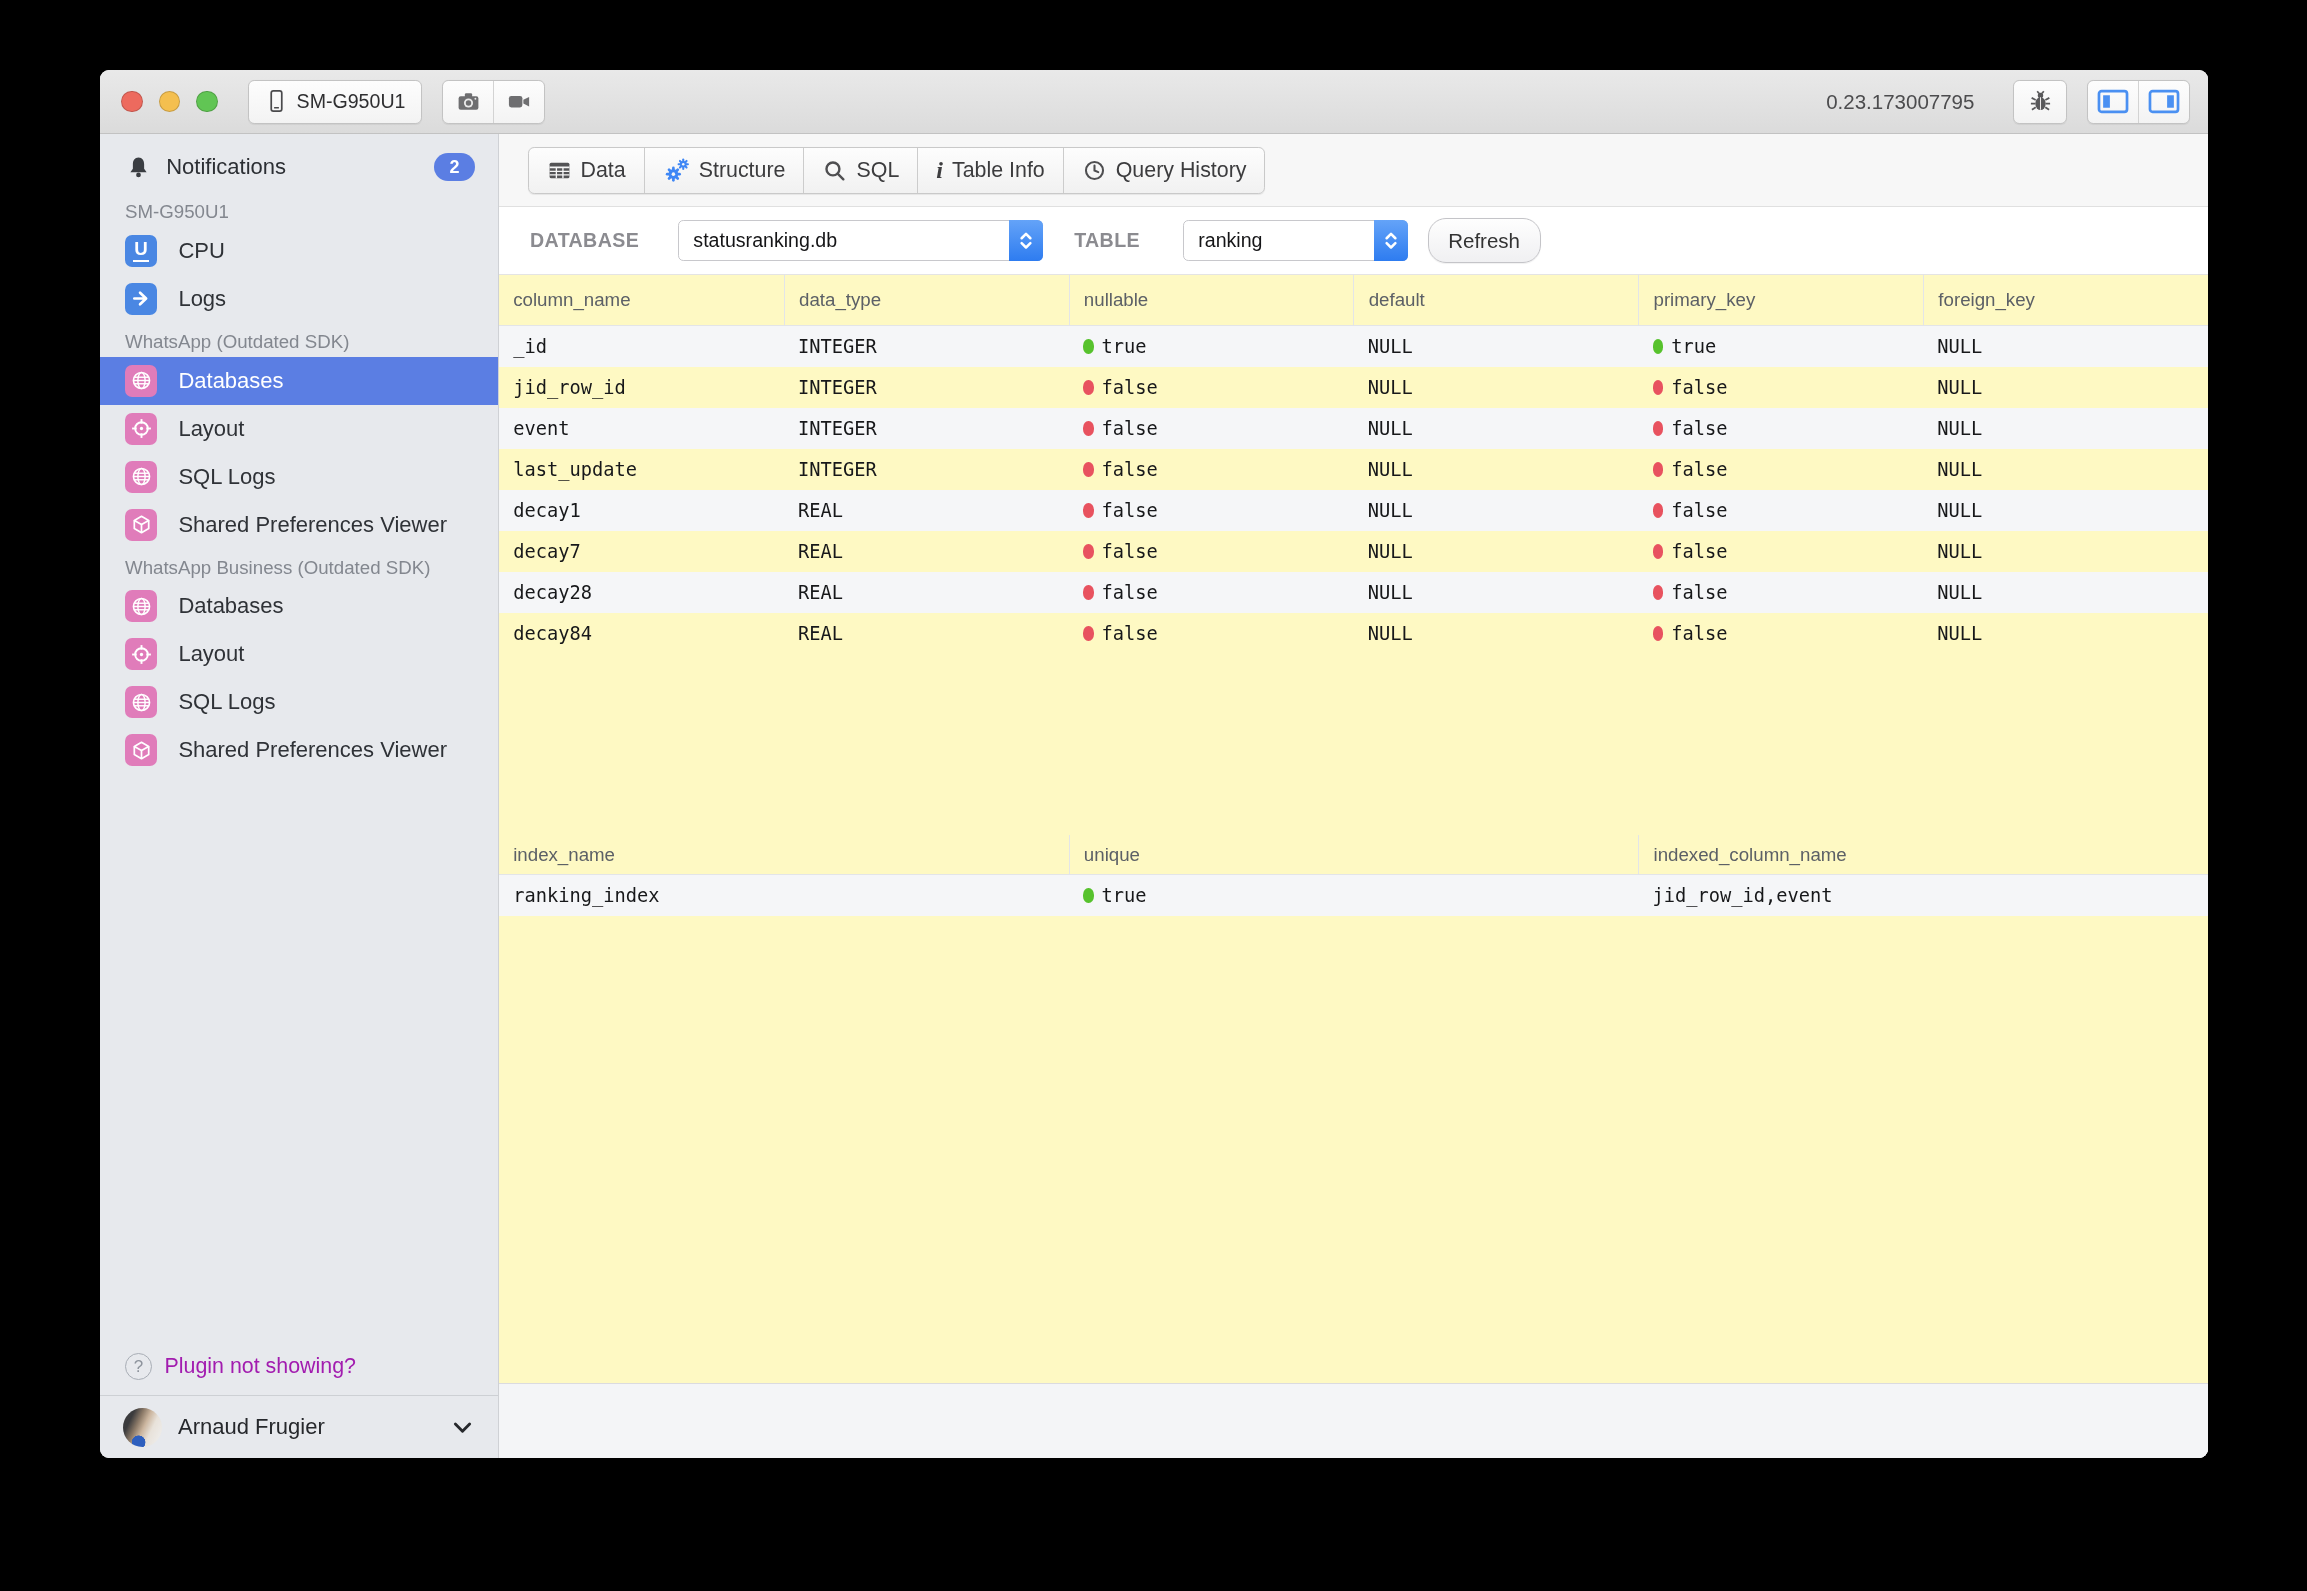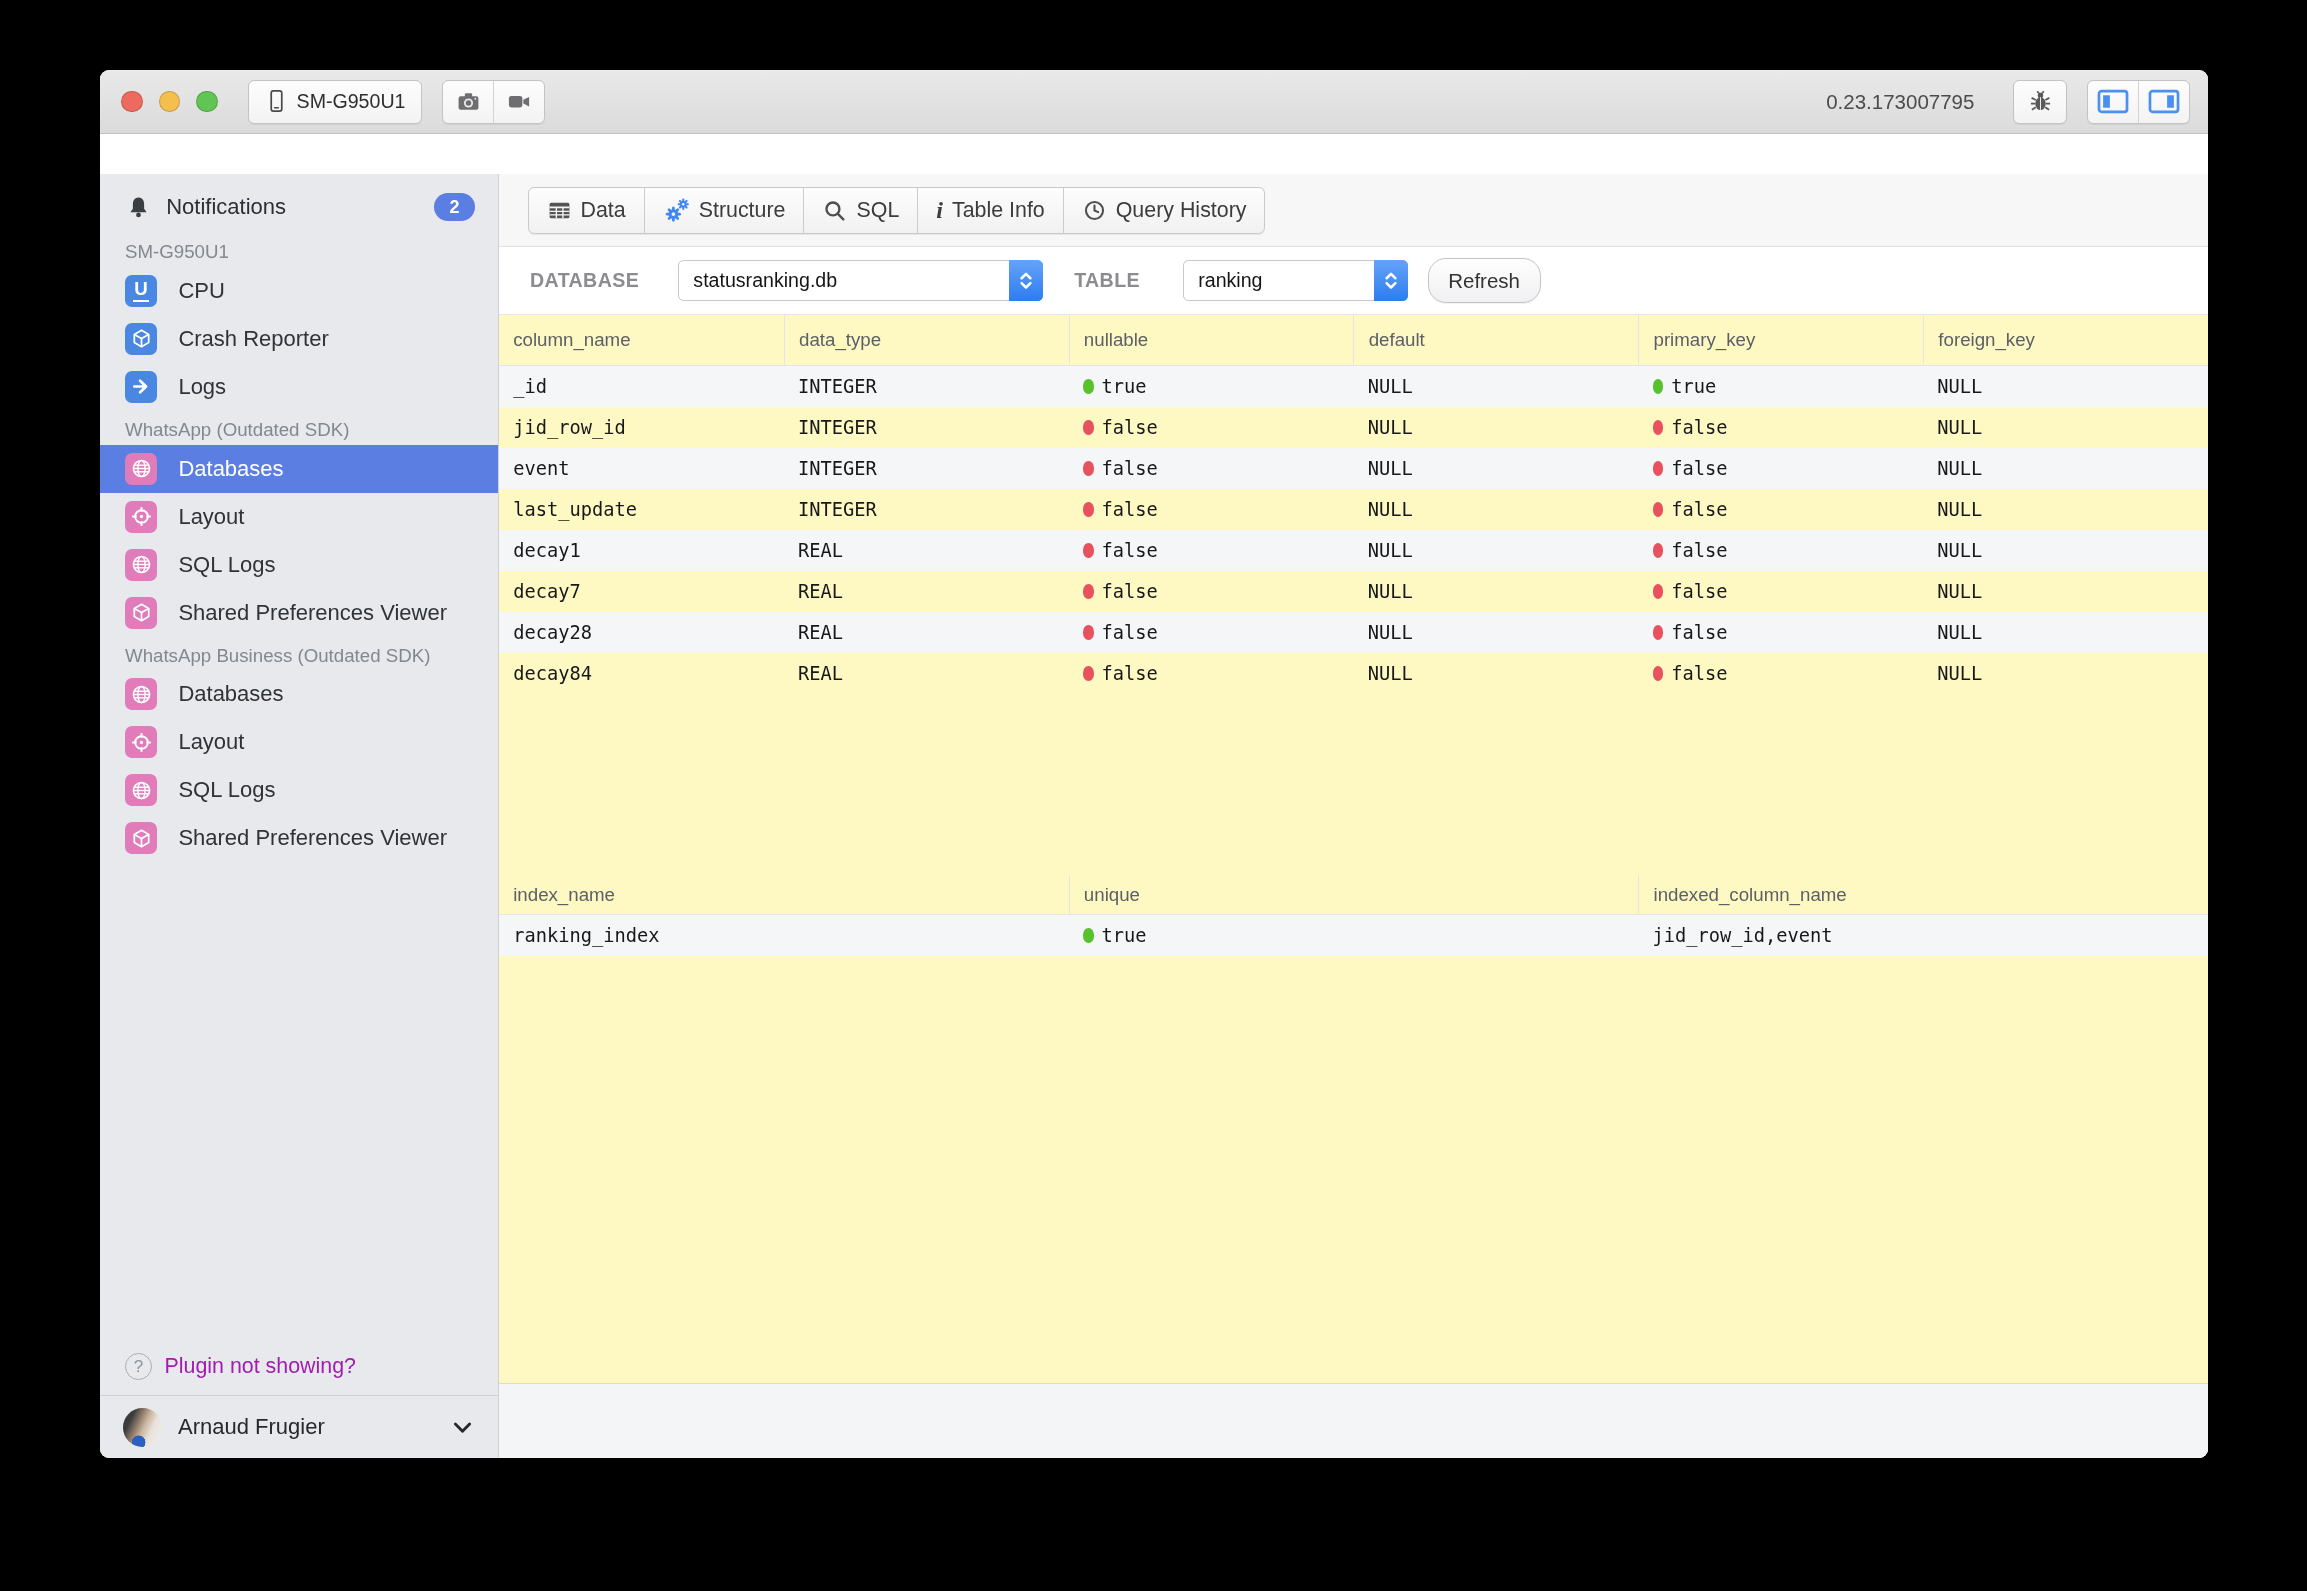--- a/index.html
+++ b/index.html
@@ -1,18 +1,18 @@
 <!DOCTYPE html>
 <html style="font-size:14.2px"><head>
 <meta charset="utf-8">
 <style>
   html,body{margin:0;padding:0;}
   body{width:2307px;height:1591px;background:#000;font-family:"Liberation Sans",sans-serif;position:relative;overflow:hidden;}
   .window{position:absolute;left:100px;top:70px;width:2108px;height:1388px;border-radius:9px;overflow:hidden;
-          background:#fff;box-shadow:0 36px 107px rgba(0,0,0,.6);display:flex;flex-direction:column;gap:40px;}
+          background:#fff;box-shadow:0 36px 107px rgba(0,0,0,.6);display:flex;flex-direction:column;}
   
   .titlebar{height:63px;flex:0 0 63px;background:linear-gradient(#e9e9e9,#dbdbdb);border-bottom:0.9px solid #c2c2c2;
             display:flex;align-items:center;padding:0 18px 0 21.4px;}
   .traffic{display:flex;gap:16px;margin-right:30px;}
   .tl{width:21.4px;height:21.4px;border-radius:50%;border:0.9px solid rgba(0,0,0,.18);box-sizing:border-box;}
   .tl.red{background:#ed6a5e;} .tl.yellow{background:#f4bf4f;} .tl.green{background:#61c554;}
   .tb-btn{display:flex;align-items:center;gap:9px;height:42px;padding:0 16px;border:0.9px solid #c3c3c3;border-radius:6.2px;
           background:linear-gradient(#fdfdfd,#f3f3f3);box-shadow:0 0.9px 0.9px rgba(0,0,0,.06);font-size:19.6px;color:#2f2f31;}
   .tb-group{display:flex;height:42px;border:0.9px solid #c3c3c3;border-radius:6.2px;overflow:hidden;
             background:linear-gradient(#fdfdfd,#f3f3f3);box-shadow:0 0.9px 0.9px rgba(0,0,0,.06);margin-left:19.6px;}
@@ -184,30 +184,20 @@
       <div class="section-header">SM-G950U1</div>
       <div class="item">
         <span class="plugin-icon icon-blue">
             <span class="cpu-glyph">U</span>
           </span>
         <span class="label">CPU</span>
       </div>
       <div class="item">
         <span class="plugin-icon icon-blue">
           <svg width="23" height="23" viewBox="0 0 24 24">
-              <path d="M12 3.5 L19.5 7.8 L12 12.1 L4.5 7.8 Z" fill="none" stroke="#fff" stroke-width="1.8" stroke-linejoin="round"></path>
-              <path d="M4.5 7.8 V16.2 L12 20.5 V12.1" fill="none" stroke="#fff" stroke-width="1.8" stroke-linejoin="round"></path>
-              <path d="M19.5 7.8 V16.2 L12 20.5" fill="none" stroke="#fff" stroke-width="1.8" stroke-linejoin="round"></path>
-            </svg>
-        </span>
-        <span class="label">Crash Reporter</span>
-      </div>
-      <div class="item">
-        <span class="plugin-icon icon-blue">
-          <svg width="23" height="23" viewBox="0 0 24 24">
               <path d="M4.5 12 H16 M10.5 6 L16.8 12 L10.5 18" fill="none" stroke="#fff" stroke-width="2.8" stroke-linecap="round" stroke-linejoin="round"></path>
             </svg>
         </span>
         <span class="label">Logs</span>
       </div>
 
       <div class="section-header">WhatsApp (Outdated SDK)</div>
       <div class="item selected">
         <span class="plugin-icon icon-pink">
           <svg width="23" height="23" viewBox="0 0 24 24">

